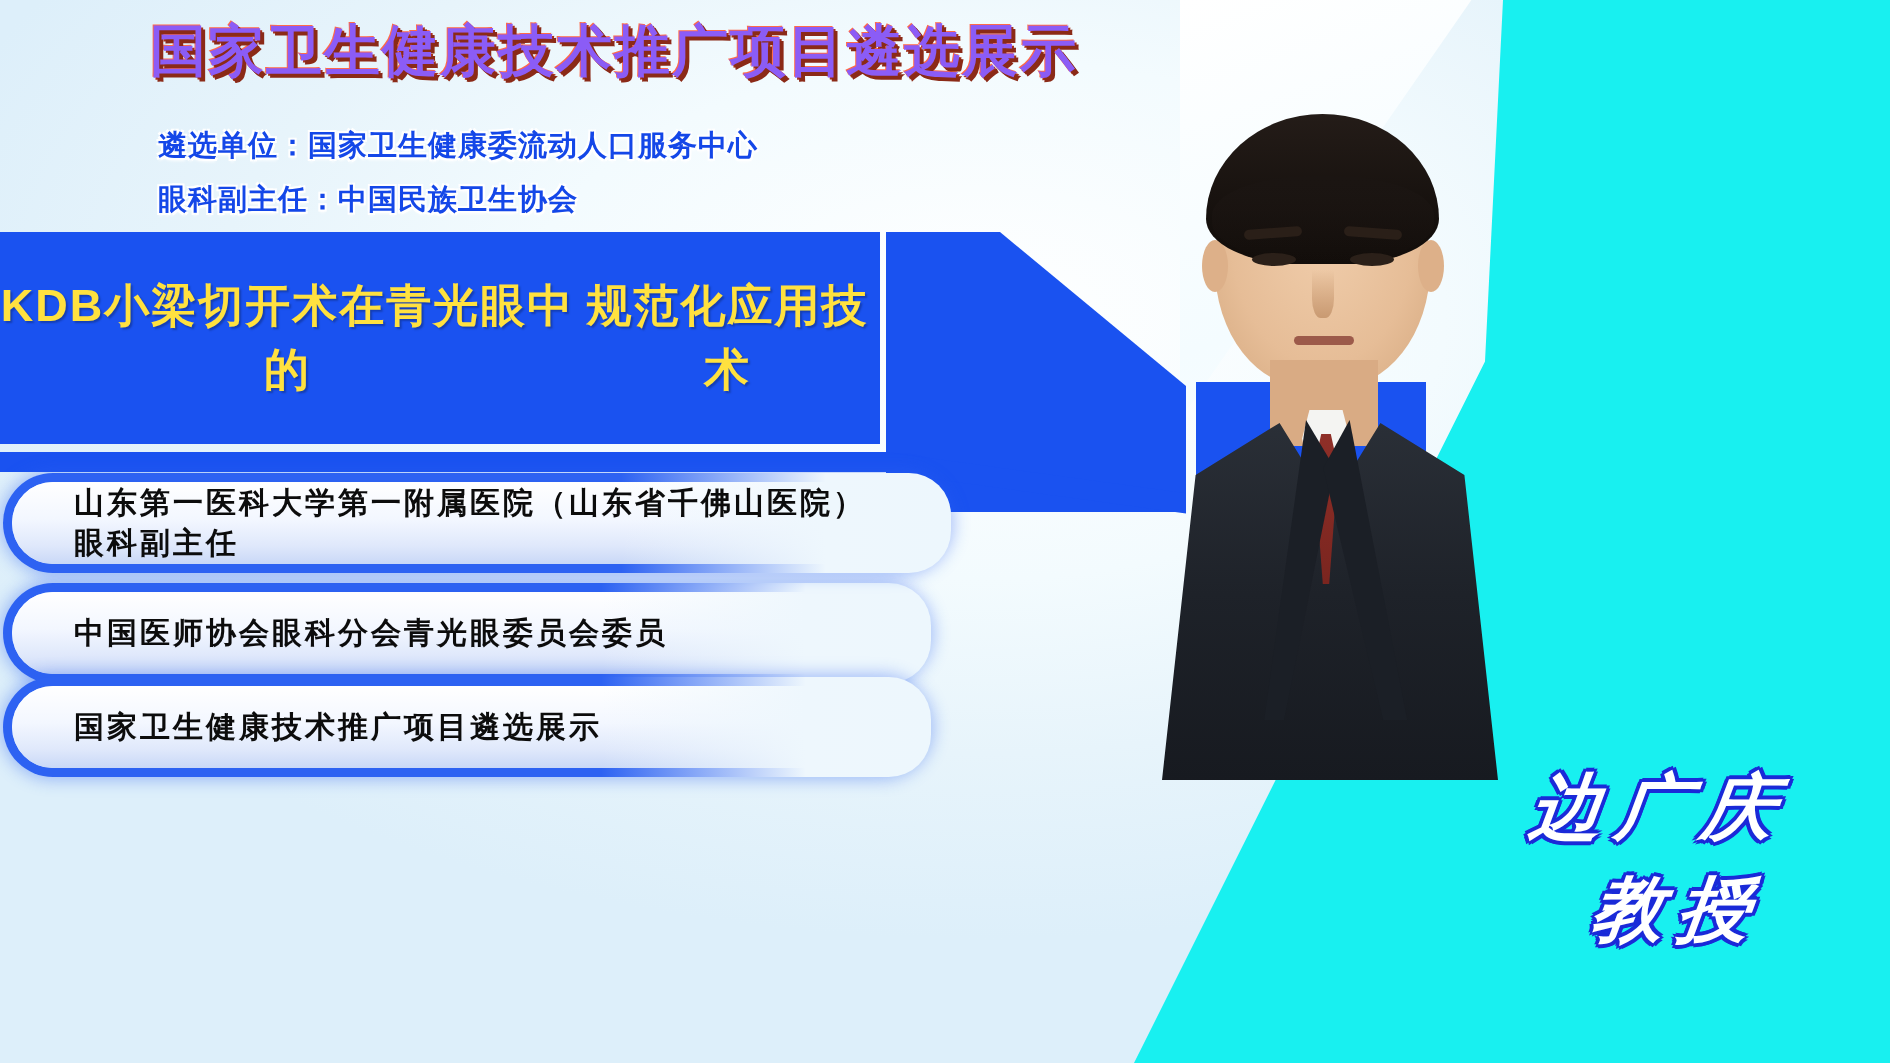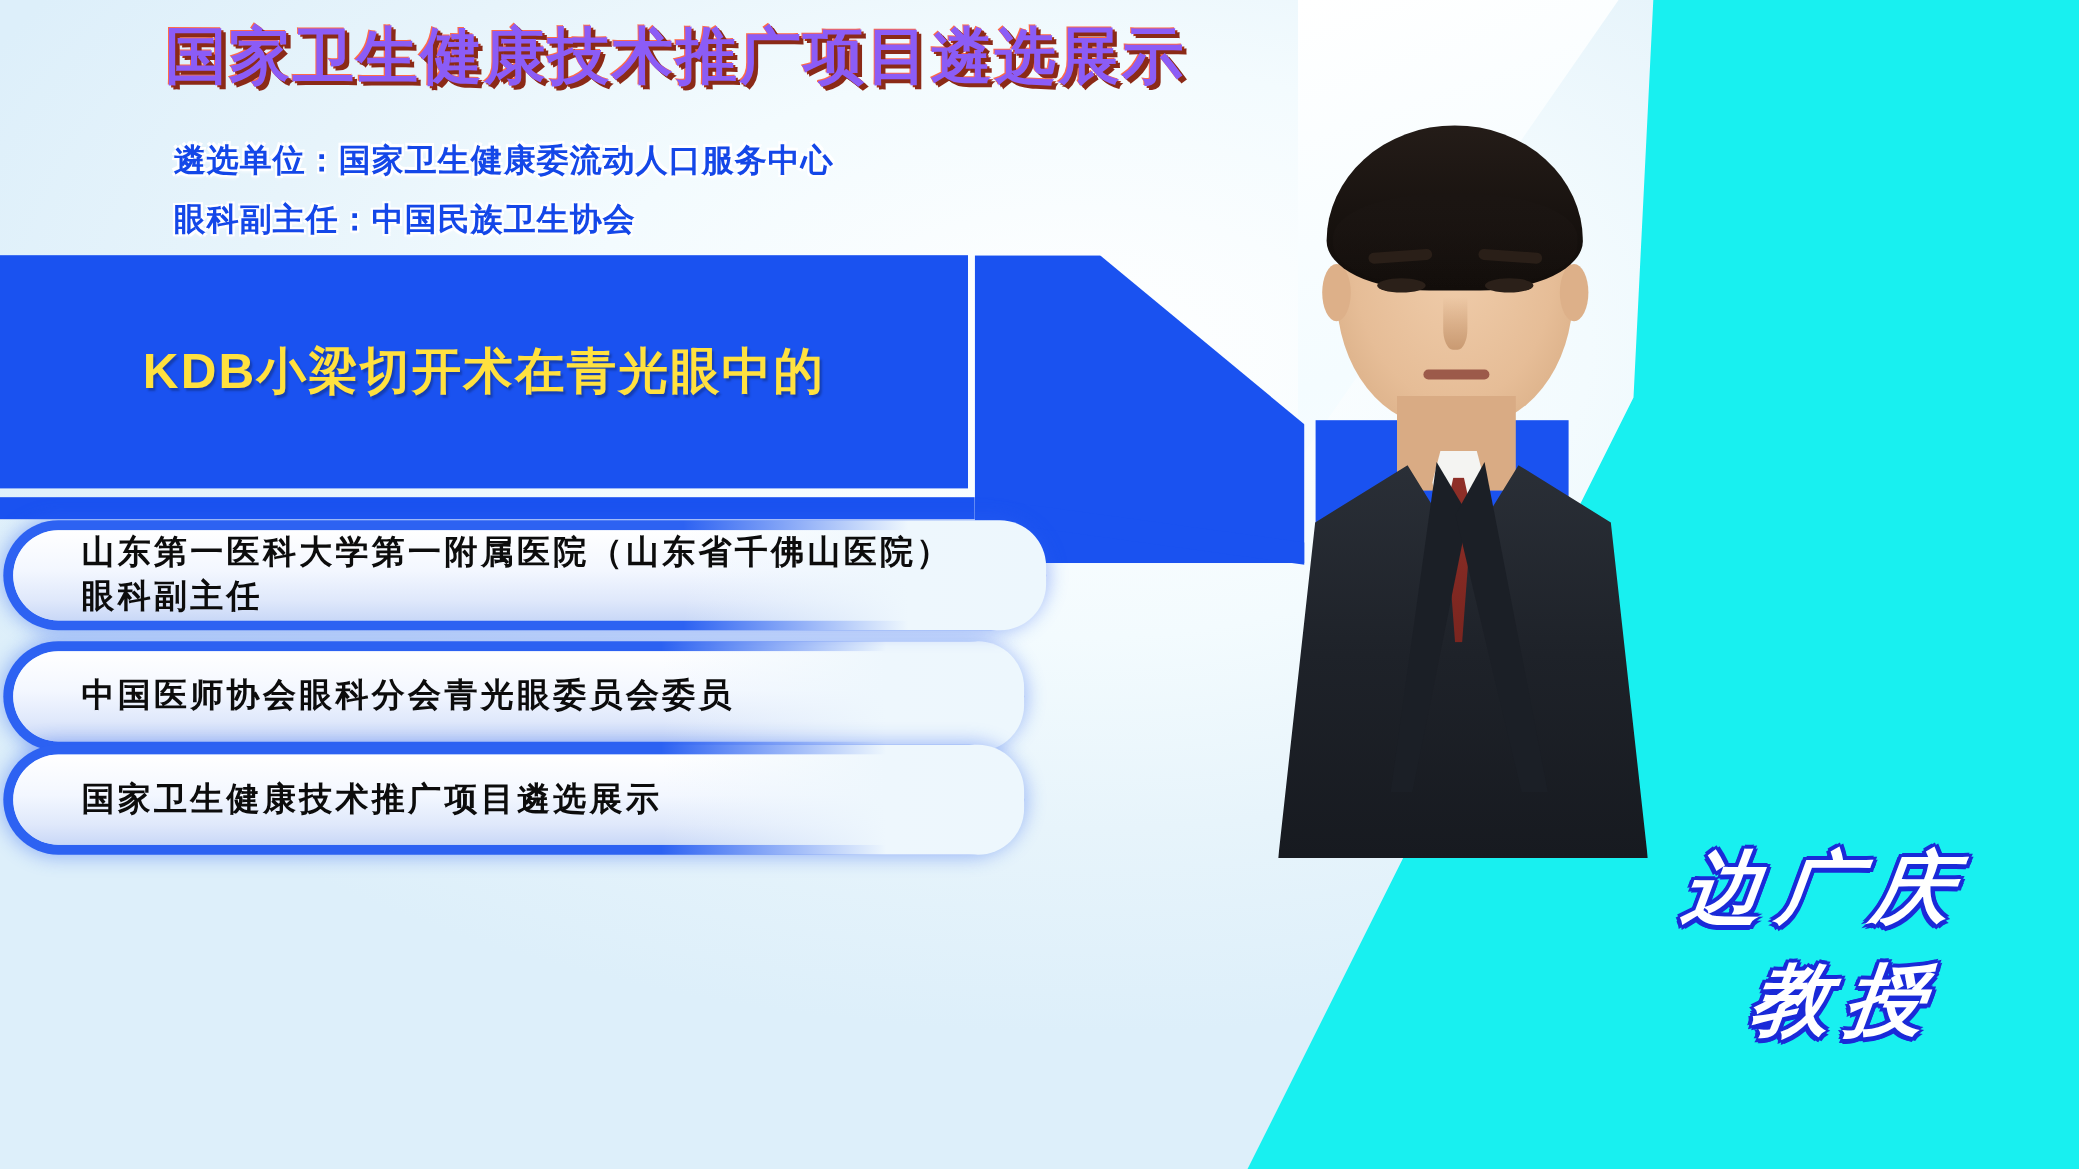--- a/index.html
+++ b/index.html
@@ -59,21 +59,21 @@
     position:absolute;left:886px;top:232px;width:300px;height:280px;
     background:#1a52f0;
     clip-path:polygon(0 0, 38% 0, 100% 55%, 100% 100%, 0 100%);
   }
   .proj-wing-2{
     position:absolute;left:1196px;top:382px;width:230px;height:130px;
     background:#1a52f0;
   }
   .proj-title{
     position:absolute;left:0;top:232px;width:880px;height:212px;
-    display:flex;flex-direction:row;align-items:center;justify-content:center;
+    display:flex;flex-direction:row;align-items:center;
     color:#ffe13f;font-size:45px;font-weight:bold;line-height:1.42;
     letter-spacing:2px;text-align:center;
     text-shadow:2px 2px 2px rgba(0,0,0,.25);
   }
   .proj-title span{display:block;}
 
   
   .stripe-a{
     position:absolute;left:0;top:452px;width:886px;height:20px;background:#1a52f0;
   }
@@ -207,20 +207,21 @@
 
   <div class="sub-line sub-1">遴选单位：国家卫生健康委流动人口服务中心</div>
 
   <div class="sub-line sub-2">眼科副主任：中国民族卫生协会</div>
 
   <div class="proj-wing-cut"></div>
   <div class="proj-wing-2"></div>
   <div class="proj-box"></div>
   <div class="proj-title">
     <span>KDB小梁切开术在青光眼中的</span>
+    <span>规范化应用技术</span>
   </div>
 
   <div class="stripe-a"></div>
   <div class="stripe-b"></div>
   <div class="stripe-c"></div>
 
   <div class="cred cred-1">
     <div class="pill"></div>
     <div class="fade"></div>
     <div class="ctext">中国医师协会眼科分会青光眼委员会委员</div>

